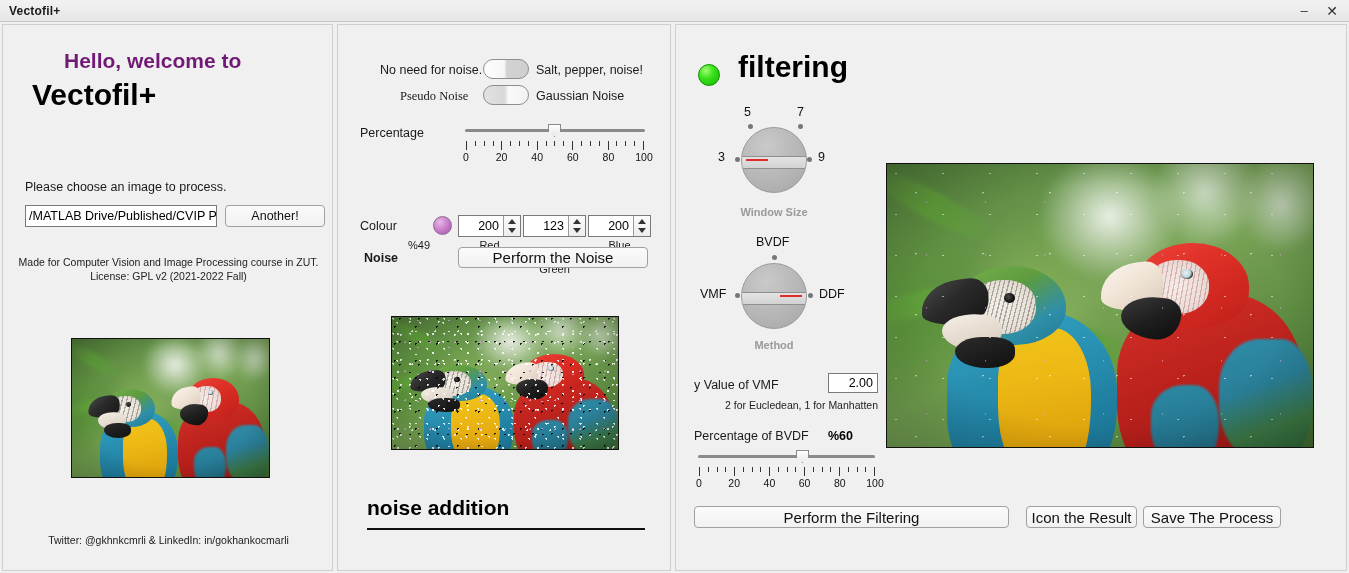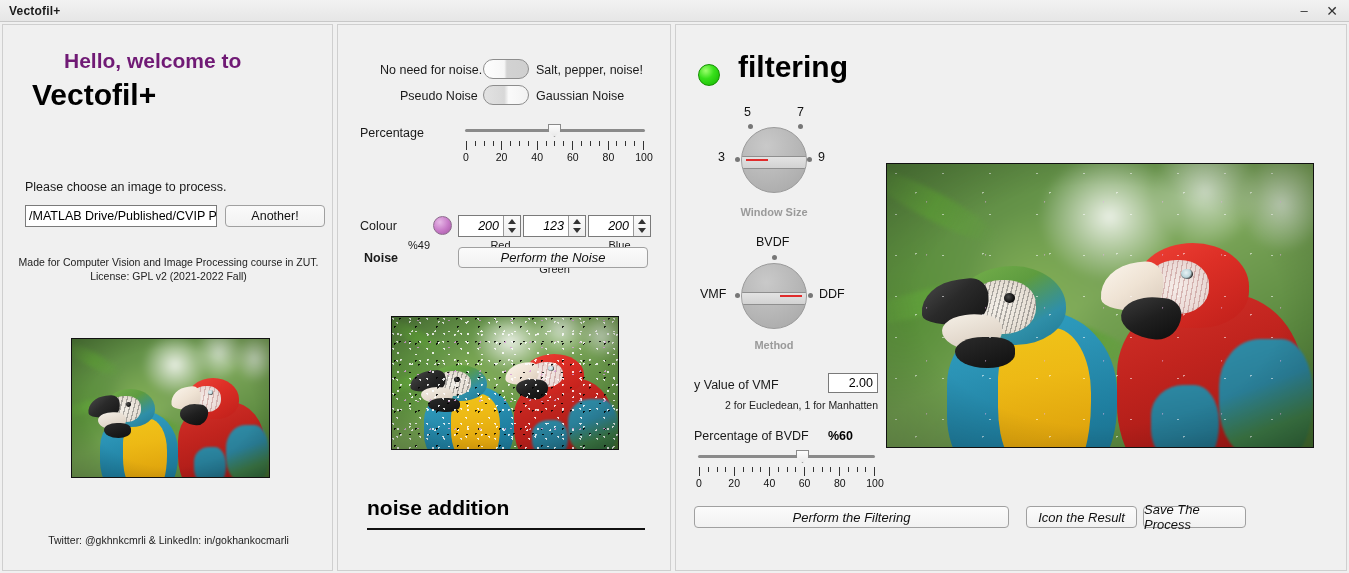--- a/index.html
+++ b/index.html
@@ -281,43 +281,43 @@
     background: radial-gradient(circle at 34% 30%, #e6b8e6 0%, #c87bc8 52%, #a254a2 100%);
     border: 1px solid #8d6a8d;
   }
   .spin {
     position: absolute; width: 63px; height: 22px;
     border: 1px solid #7a7a7a; background: #fff;
     display: flex; align-items: stretch;
   }
   .spin .val {
     flex: 1; text-align: right; padding-right: 4px; font-size: 12.5px;
-    color: #000; line-height: 20px; font-style: italic;
+    color: #000; line-height: 20px;
   }
   .spin .arrows {
     width: 17px; border-left: 1px solid #9a9a9a;
     background: linear-gradient(to bottom,#fbfbfb,#ededed);
     display: flex; flex-direction: column;
     align-items: center; justify-content: space-around; padding: 1px 0;
   }
   .spin .arrows i {
     display: block; width: 0; height: 0; border-left: 4px solid transparent;
     border-right: 4px solid transparent;
   }
   .spin .arrows i.up   { border-bottom: 5px solid #333; }
   .spin .arrows i.down { border-top: 5px solid #333; }
   .sub-label {
     position: absolute; font-size: 11px; color: #1a1a1a; text-align: center;
   }
   .btn {
     position: absolute;
     background: linear-gradient(to bottom,#fbfbfb,#f1f1f1);
     border: 1px solid #a0a0a0; border-radius: 4px;
-    font-size: 13px; color: #111;
-    display: flex; align-items: center; justify-content: center; font-style: italic;
+    font-size: 15px; color: #111;
+    display: flex; align-items: center; justify-content: center;
   }
   .section-title {
     position: absolute; font-size: 21px; font-weight: bold; color: #000;
   }
   .section-rule {
     position: absolute; height: 2px; background: #111;
   }
 
   
   .led {
@@ -425,21 +425,21 @@
       <div>Twitter: @gkhnkcmrli &amp; LinkedIn: in/gokhankocmarli</div>
     </div>
   </div>
 
   <div class="panel" id="panel-mid">
 
     <div class="row-label" style="left:42px; top:38px;text-align:right;">No need for noise.</div>
     <div class="toggle left-knob" style="left:145px; top:34px;"></div>
     <div class="row-label" style="left:198px; top:38px;">Salt, pepper, noise!</div>
 
-    <div class="row-label" style="left:62px; top:64px;">Pseudo Noise</div>
+    <div class="row-label" style="left:62px; top:64px;font-family:Liberation Serif, serif;">Pseudo Noise</div>
     <div class="toggle right-knob" style="left:145px; top:60px;"></div>
     <div class="row-label" style="left:198px; top:64px;">Gaussian Noise</div>
 
     <div class="row-label" style="left:22px; top:101px;">Percentage</div>
     <div class="slider-track" style="left:127px; top:104px; width:180px;"></div>
     <div class="slider-thumb" style="left:210px; top:99px;"></div>
     <div class="ticks" style="left:128px; top:116px; width:178px;">
       <i class="major"></i>
         <i class="minor"></i>
         <i class="minor"></i>
@@ -474,21 +474,21 @@
     <div class="row-label" style="left:22px; top:194px;">Colour</div>
     <div class="swatch" style="left:95px; top:191px;"></div>
 
     <div class="spin" style="left:120px; top:190px;">
       <div class="val">200</div>
       <div class="arrows">
         <i class="up"></i>
         <i class="down"></i>
       </div>
     </div>
-    <div class="sub-label" style="left:131px; top:214px; width:63px;">Red</div>
+    <div class="sub-label" style="left:120px; top:214px; width:63px;">Red</div>
 
     <div class="spin" style="left:185px; top:190px;">
       <div class="val">123</div>
       <div class="arrows">
         <i class="up"></i>
         <i class="down"></i>
       </div>
     </div>
     <div class="sub-label" style="left:185px; top:222px; width:63px;margin-top:16px;">Green</div>
 
@@ -637,15 +637,15 @@
           <div class="rm-beak-bot"></div>
           <div class="rm-eye"></div>
         </div>
         <div class="noise-light"></div>
         <div class="vignette"></div>
       </div>
     </div>
 
     <div class="btn" style="left:18px; top:481px; width:315px; height:22px;">Perform the Filtering</div>
     <div class="btn" style="left:350px; top:481px; width:111px; height:22px;">Icon the Result</div>
-    <div class="btn" style="left:467px; top:481px; width:103px; height:22px;">Save The Process</div>
+    <div class="btn" style="left:467px; top:481px; width:138px; height:22px;">Save The Process</div>
   </div>
 </div>
 
 </body></html>

